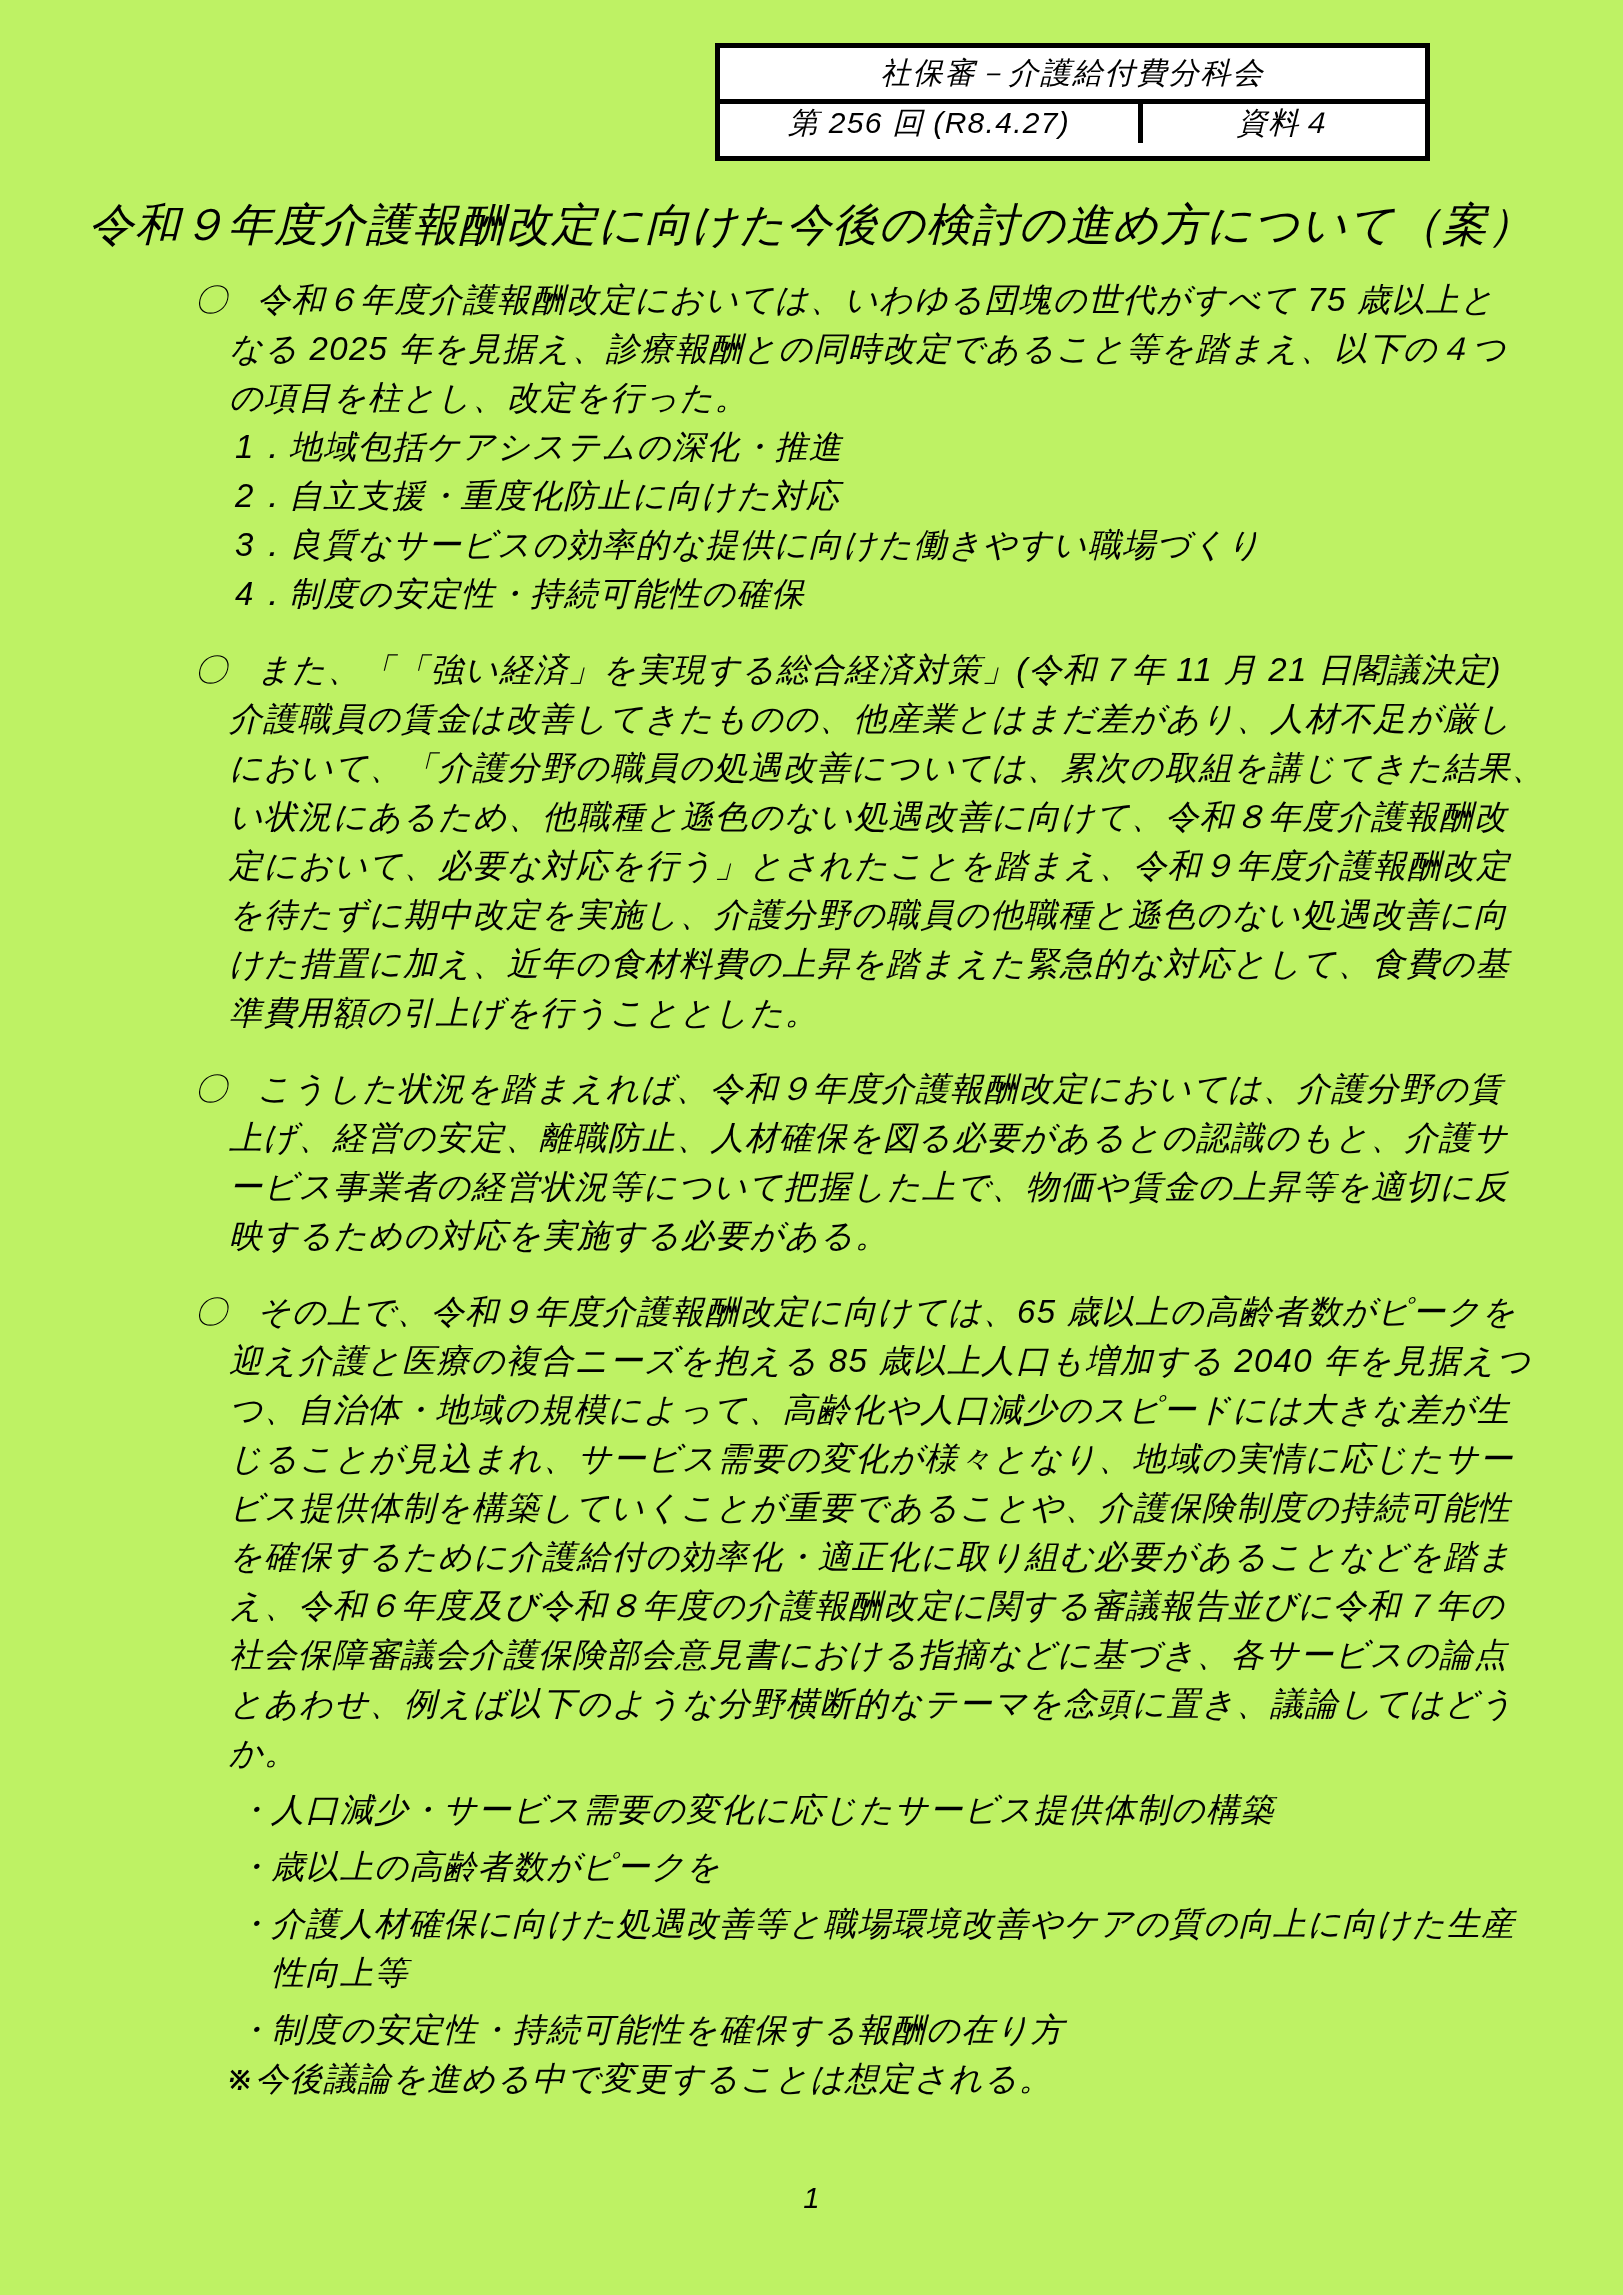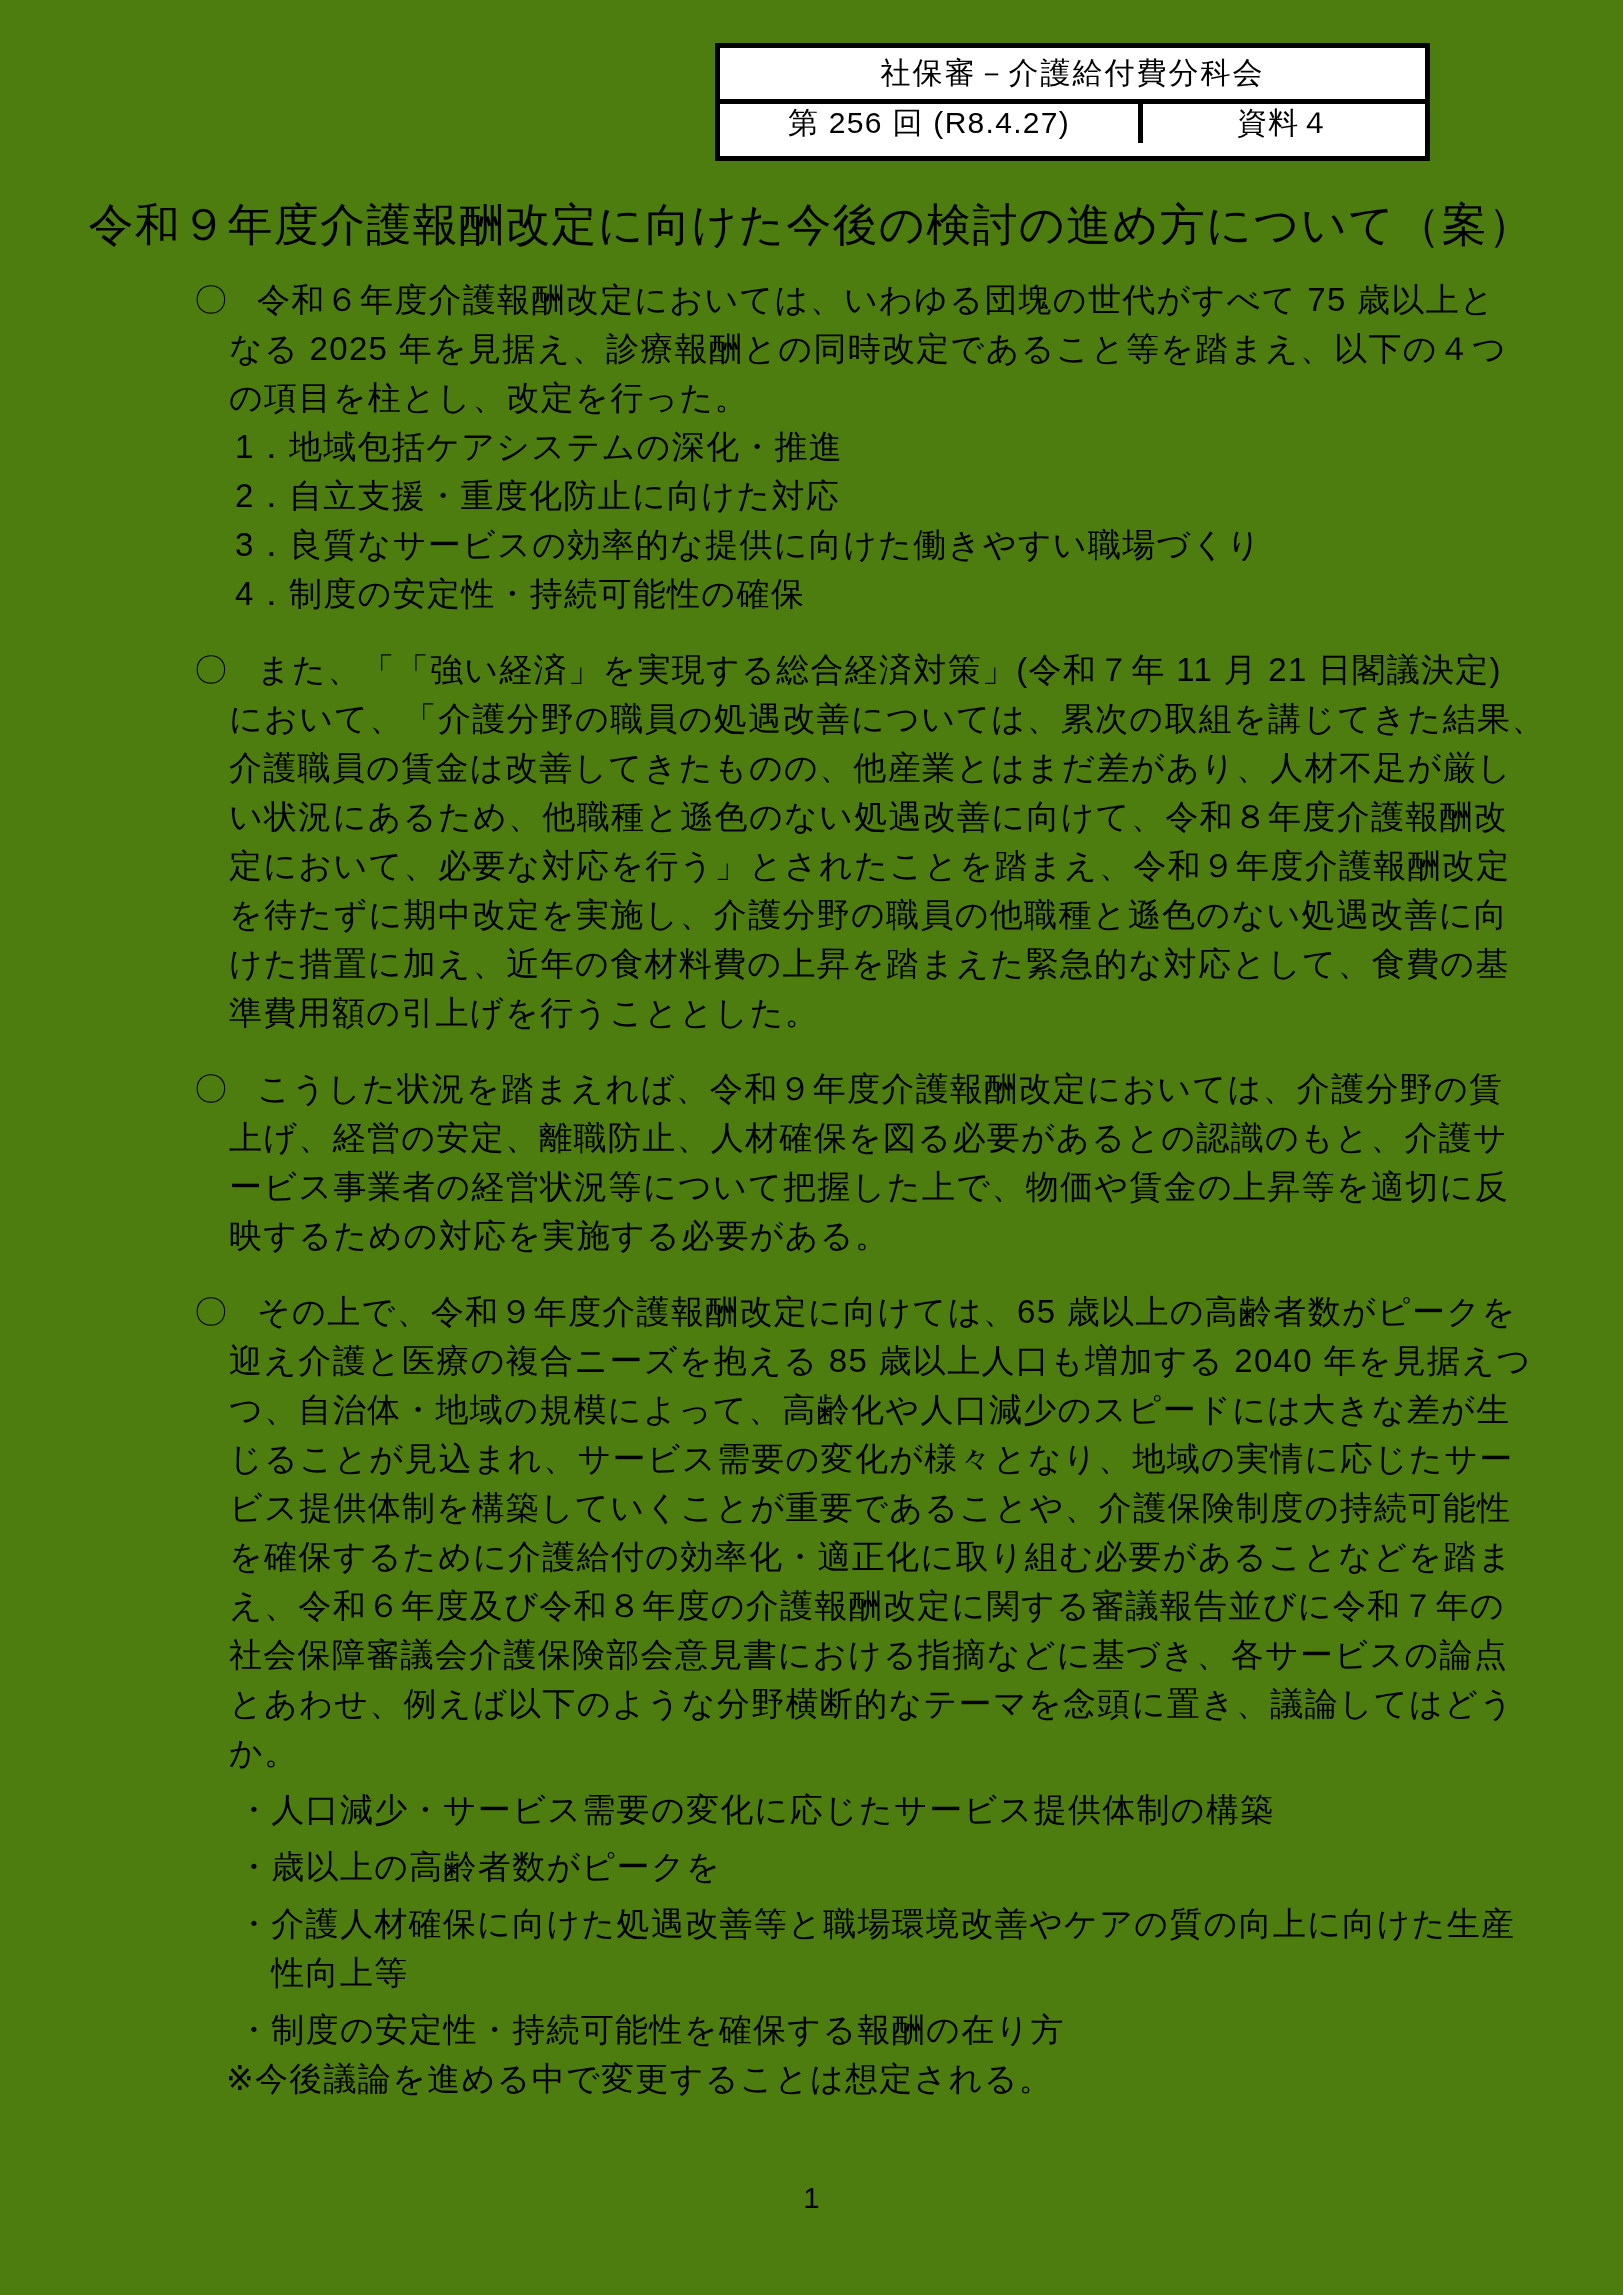--- a/index.html
+++ b/index.html
@@ -4,24 +4,25 @@
 <style>
   html, body {
     margin: 0;
     padding: 0;
     background: #ffffff;
   }
   .page {
     position: relative;
     width: 1623px;
     height: 2295px;
-    background: #4d7c0f;
+    background: #bef264;
     color: #000000;
     font-family: "Liberation Sans", "DejaVu Sans", sans-serif;
     overflow: hidden;
+    font-style: italic;
   }
 
   
   .header-box {
     position: absolute;
     left: 715px;
     top: 43px;
     width: 715px;
     height: 118px;
     box-sizing: border-box;
@@ -121,22 +122,22 @@
         <div class="line cont">の項目を柱とし、改定を行った。</div>
       </div>
       <div class="block">
         <div class="line numbered">1．地域包括ケアシステムの深化・推進</div>
         <div class="line numbered">2．自立支援・重度化防止に向けた対応</div>
         <div class="line numbered">3．良質なサービスの効率的な提供に向けた働きやすい職場づくり</div>
         <div class="line numbered">4．制度の安定性・持続可能性の確保</div>
       </div>
       <div class="block gap">
         <div class="line first"><span class="marker">〇</span><span>また、「「強い経済」を実現する総合経済対策」(令和７年 11 月 21 日閣議決定)</span></div>
+        <div class="line cont">介護職員の賃金は改善してきたものの、他産業とはまだ差があり、人材不足が厳し</div>
         <div class="line cont">において、「介護分野の職員の処遇改善については、累次の取組を講じてきた結果、</div>
-        <div class="line cont">介護職員の賃金は改善してきたものの、他産業とはまだ差があり、人材不足が厳し</div>
         <div class="line cont">い状況にあるため、他職種と遜色のない処遇改善に向けて、令和８年度介護報酬改</div>
         <div class="line cont">定において、必要な対応を行う」とされたことを踏まえ、令和９年度介護報酬改定</div>
         <div class="line cont">を待たずに期中改定を実施し、介護分野の職員の他職種と遜色のない処遇改善に向</div>
         <div class="line cont">けた措置に加え、近年の食材料費の上昇を踏まえた緊急的な対応として、食費の基</div>
         <div class="line cont">準費用額の引上げを行うこととした。</div>
       </div>
       <div class="block gap">
         <div class="line first"><span class="marker">〇</span><span>こうした状況を踏まえれば、令和９年度介護報酬改定においては、介護分野の賃</span></div>
         <div class="line cont">上げ、経営の安定、離職防止、人材確保を図る必要があるとの認識のもと、介護サ</div>
         <div class="line cont">ービス事業者の経営状況等について把握した上で、物価や賃金の上昇等を適切に反</div>

